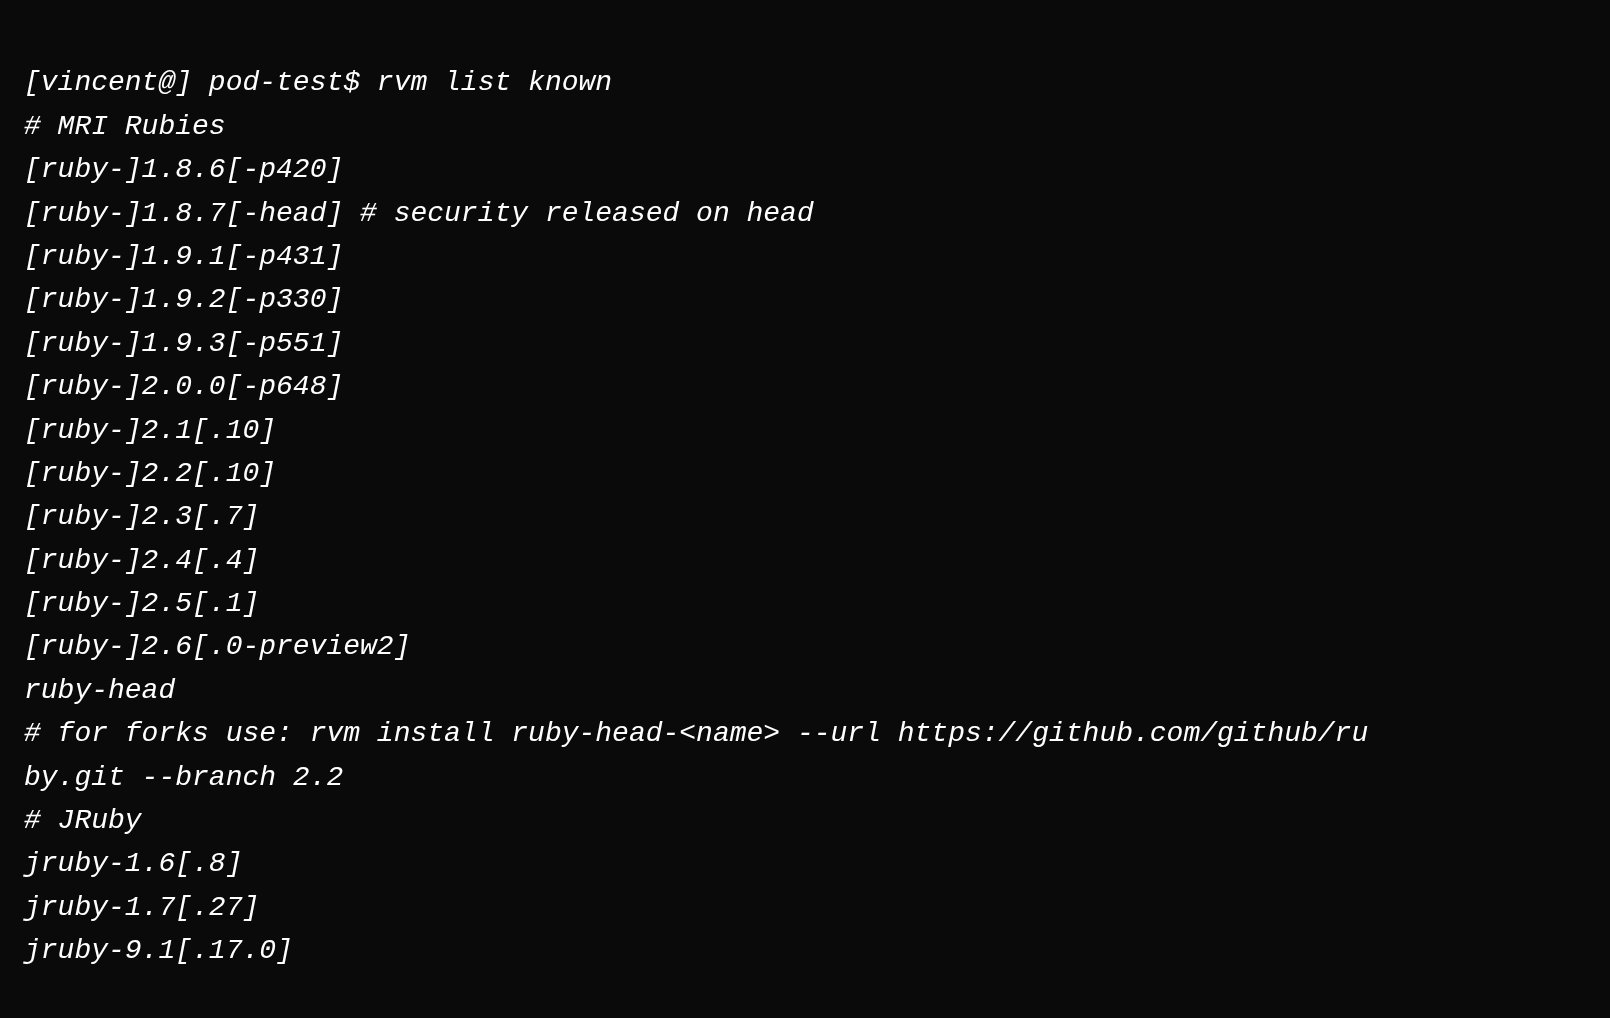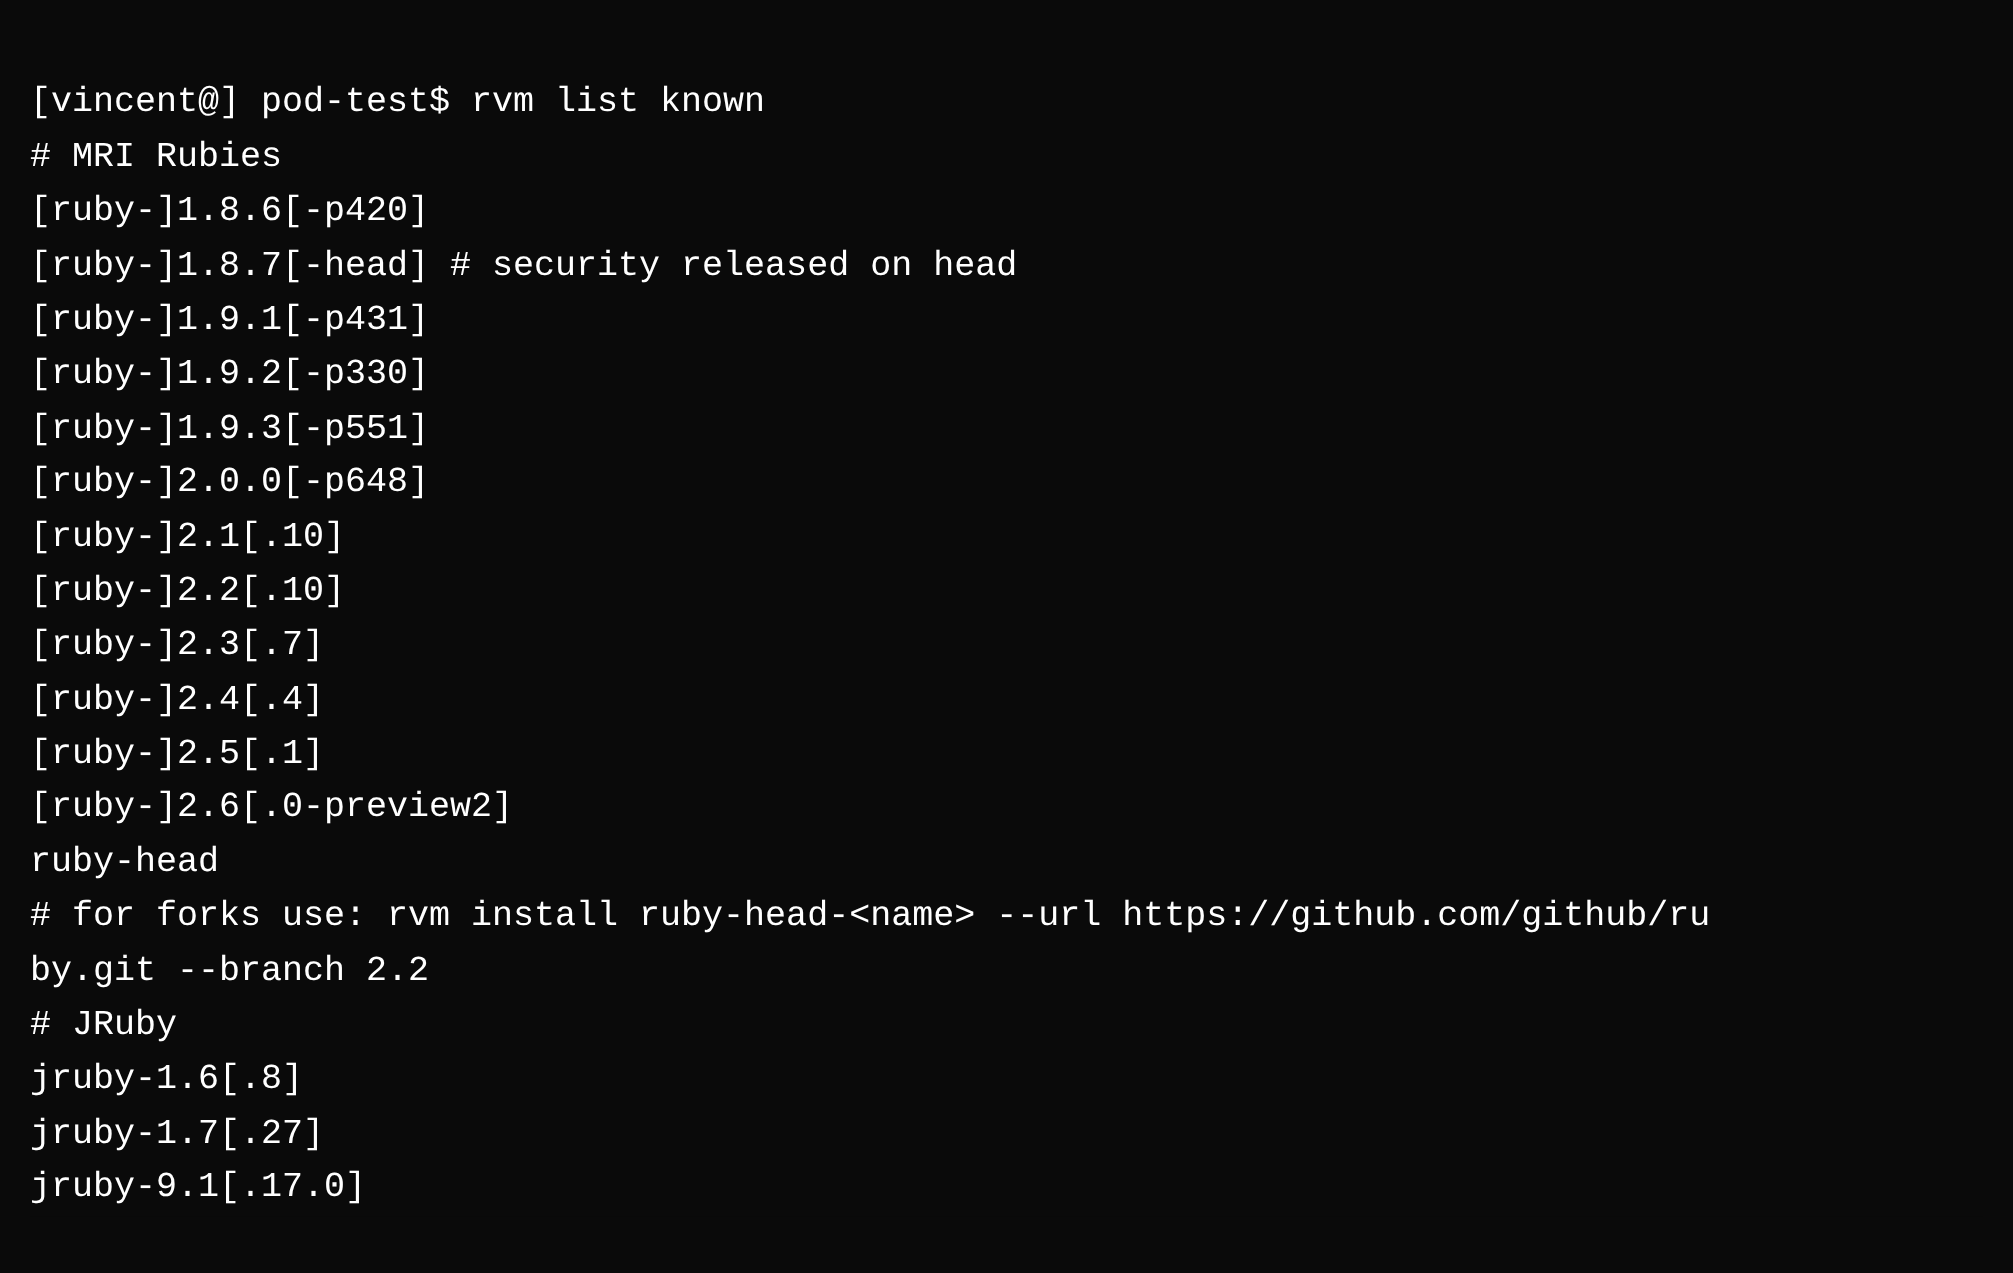--- a/index.html
+++ b/index.html
@@ -1,18 +1,19 @@
 <!DOCTYPE html>
 <html><head>
   <meta charset="utf-8">
   <style>
     * {
       margin: 0;
       padding: 0;
       box-sizing: border-box;
+      font-style: italic;
     }
 
     body {
       background-color: #0a0a0a;
       width: 1610px;
       height: 1018px;
       overflow: hidden;
       font-family: 'Courier New', Courier, monospace;
       font-size: 28px;
       line-height: 1.55;

